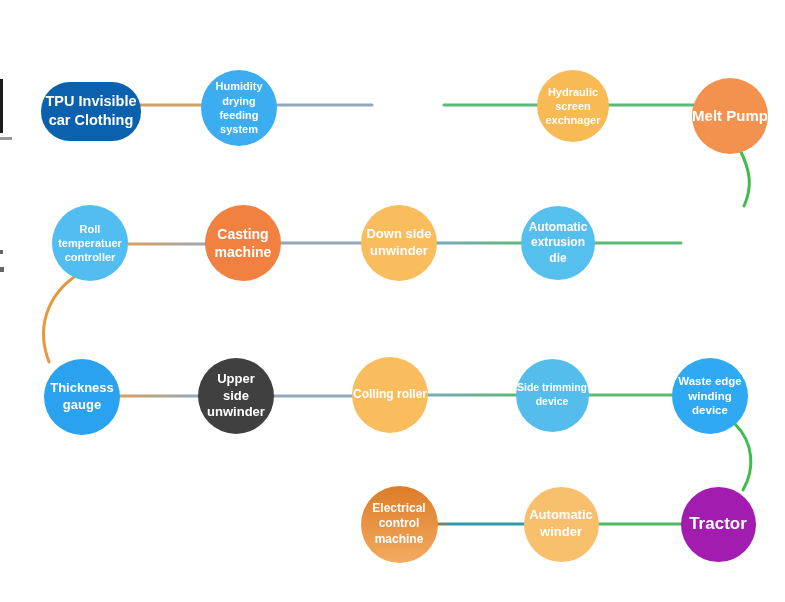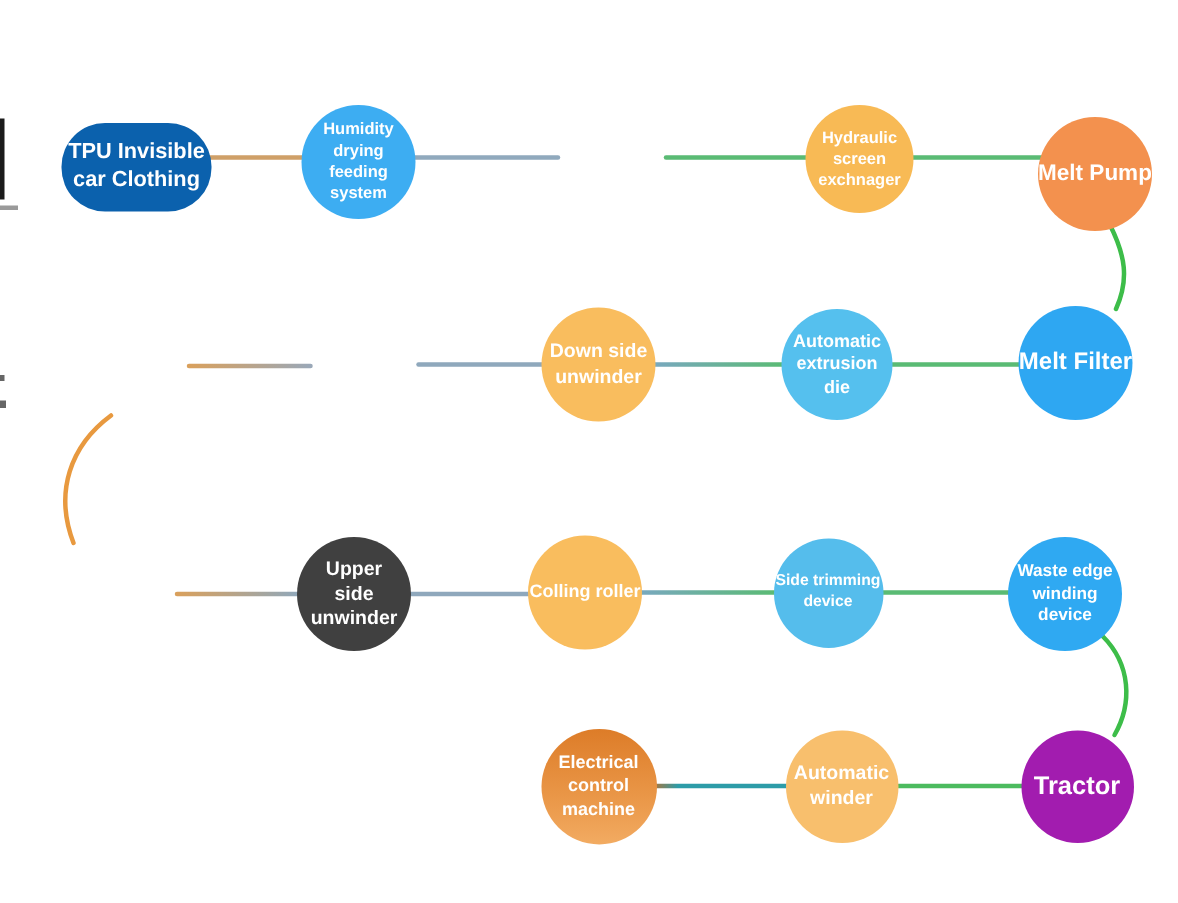--- a/index.html
+++ b/index.html
@@ -94,31 +94,41 @@
 feeding system</span>
     </div>
     <div class="node circle" style="left: 537px; top: 70px; width: 72px; height: 72px; background: rgb(248, 186, 85); font-size: 11px;">
       <span class="label">Hydraulic
 screen
 exchnager</span>
     </div>
     <div class="node circle" style="left: 692px; top: 78px; width: 76px; height: 76px; background: rgb(243, 145, 78); font-size: 15px;">
       <span class="label">Melt Pump</span>
     </div>
-    <div class="node circle" style="left: 679px; top: 204px; width: 76px; height: 76px; background: rgb(46, 167, 242); font-size: 16px;">
-      <span class="label">Melt Filter</span>
-    </div>
     <div class="node circle" style="left: 521px; top: 206px; width: 74px; height: 74px; background: rgb(85, 192, 238); font-size: 12px;">
       <span class="label">Automatic
 extrusion
 die</span>
     </div>
     <div class="node circle" style="left: 361px; top: 205px; width: 76px; height: 76px; background: rgb(249, 189, 94); font-size: 13px;">
       <span class="label">Down side
 unwinder</span>
+    </div>
+    <div class="node circle" style="left: 205px; top: 205px; width: 76px; height: 76px; background: rgb(240, 129, 65); font-size: 14px;">
+      <span class="label">Casting
+machine</span>
+    </div>
+    <div class="node circle" style="left: 52px; top: 205px; width: 76px; height: 76px; background: rgb(82, 189, 240); font-size: 11px;">
+      <span class="label">Roll
+temperatuer
+controller</span>
+    </div>
+    <div class="node circle" style="left: 44px; top: 359px; width: 76px; height: 76px; background: rgb(43, 162, 240); font-size: 13px;">
+      <span class="label">Thickness
+gauge</span>
     </div>
     <div class="node circle" style="left: 198px; top: 358px; width: 76px; height: 76px; background: #404040; font-size: 13px;">
       <span class="label">Upper
 side
 unwinder</span>
     </div>
     <div class="node circle" style="left: 352px; top: 357px; width: 76px; height: 76px; background: rgb(249, 189, 94); font-size: 12px;">
       <span class="label">Colling roller</span>
     </div>
     <div class="node circle" style="left: 515.5px; top: 358.5px; width: 73px; height: 73px; background: rgb(85, 189, 236); font-size: 10.5px;">

